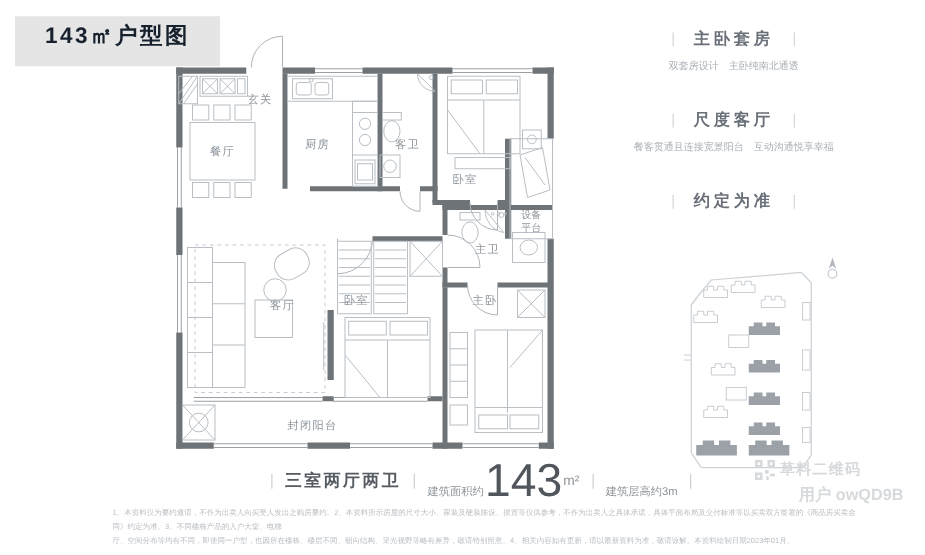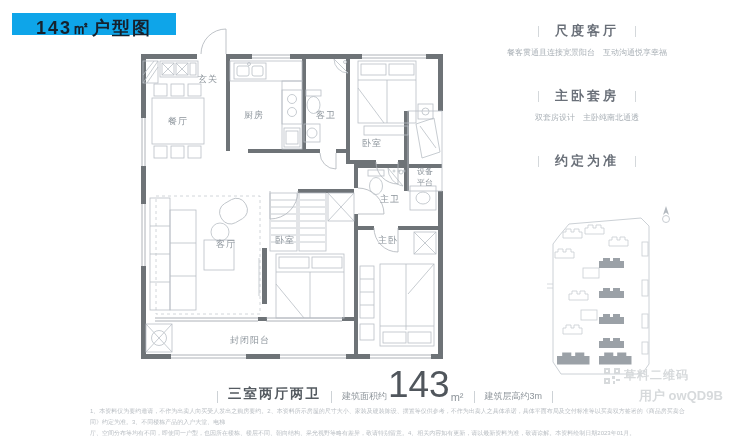--- a/index.html
+++ b/index.html
@@ -2,22 +2,22 @@
 <html><head>
 <meta charset="utf-8">
 <style>
   html,body{margin:0;padding:0;}
   body{
     width:740px;height:444px;position:relative;background:#ffffff;overflow:hidden;
     font-family:"Liberation Sans","DejaVu Sans",sans-serif;
   }
   
   .badge{
-    position:absolute;left:12px;top:13px;height:22px;line-height:30px;
-    padding:0 24px;background:#0ea5e9;color:#16212d;
+    position:absolute;left:12px;top:13px;height:40px;line-height:30px;
+    padding:0 24px;background:#e5e5e5;color:#16212d;
     font-size:18px;font-weight:700;letter-spacing:2px;white-space:nowrap;
   }
   
   .plan{position:absolute;left:98px;top:26px;width:380px;height:348px;}
   .plan .wall{fill:#6e7377;}
   .plan .win{stroke:#9aa0a6;stroke-width:.8;fill:none;}
   .plan .door{stroke:#aeb4ba;stroke-width:.8;fill:none;}
   .plan .furn{stroke:#b9bfc5;stroke-width:.8;fill:#ffffff;fill-opacity:0;}
   .plan .rug{stroke:#c6ccd1;stroke-width:.8;fill:none;stroke-dasharray:3 3;}
   .plan .lbl{font-size:9px;fill:#8d959c;text-anchor:middle;letter-spacing:1px;}
@@ -33,21 +33,21 @@
   .siteplan{position:absolute;left:545px;top:198px;width:165px;height:192px;}
   .siteplan .bnd{stroke:#ccd1d6;stroke-width:1;fill:none;}
   .siteplan .lb{stroke:#c8cdd2;stroke-width:.8;fill:#ffffff;}
   .siteplan .db{fill:#9ba1a7;stroke:none;}
   
   .wm{position:absolute;left:604px;top:367px;color:#d7dadc;}
   .wm-row{display:flex;align-items:center;}
   .wm-brand{font-size:12px;font-weight:700;letter-spacing:1px;margin-left:4px;white-space:nowrap;}
   .wm-user{font-size:13px;font-weight:700;margin:3px 0 0 35px;white-space:nowrap;}
   
-  .spec{position:absolute;left:170px;top:366px;width:430px;display:flex;align-items:flex-end;justify-content:center;white-space:nowrap;}
+  .spec{position:absolute;left:170px;top:366px;width:430px;display:flex;align-items:center;justify-content:center;white-space:nowrap;}
   .vbar{display:inline-block;width:1px;height:12px;background:#cdd2d6;margin:0 10px;}
   .spec-layout{font-size:13.5px;font-weight:700;color:#555b61;letter-spacing:2px;}
   .spec-small{font-size:9px;color:#8d949a;margin-top:18px;}
   .spec-big{font-size:37px;color:#50565c;line-height:1;margin:0 1px;}
   .spec-unit{font-size:11px;color:#8d949a;}
   
   .disc{position:absolute;left:90px;top:406px;width:606px;font-size:6px;color:#b9bec3;line-height:11px;letter-spacing:0;}
 </style>
 </head>
 <body>
@@ -235,32 +235,32 @@
   <text class="lbl" x="128" y="221">客厅</text>
   <text class="lbl" x="187" y="217">卧室</text>
   <text class="lbl" x="290" y="217">主卧</text>
   <text class="lbl" x="152" y="317">封闭阳台</text>
 </svg>
 
 <div class="features">
   <div class="feat">
     <div class="feat-title-row">
       <span class="tbar"></span>
-      <span class="feat-title">尺度客厅</span>
+      <span class="feat-title">主卧套房</span>
       <span class="tbar"></span>
     </div>
-    <div class="feat-desc">餐客贯通且连接宽景阳台　互动沟通悦享幸福</div>
+    <div class="feat-desc">双套房设计　主卧纯南北通透</div>
   </div>
   <div class="feat">
     <div class="feat-title-row">
       <span class="tbar"></span>
-      <span class="feat-title">主卧套房</span>
+      <span class="feat-title">尺度客厅</span>
       <span class="tbar"></span>
     </div>
-    <div class="feat-desc">双套房设计　主卧纯南北通透</div>
+    <div class="feat-desc">餐客贯通且连接宽景阳台　互动沟通悦享幸福</div>
   </div>
   <div class="feat">
     <div class="feat-title-row">
       <span class="tbar"></span>
       <span class="feat-title">约定为准</span>
       <span class="tbar"></span>
     </div>
   </div>
 </div>
 

